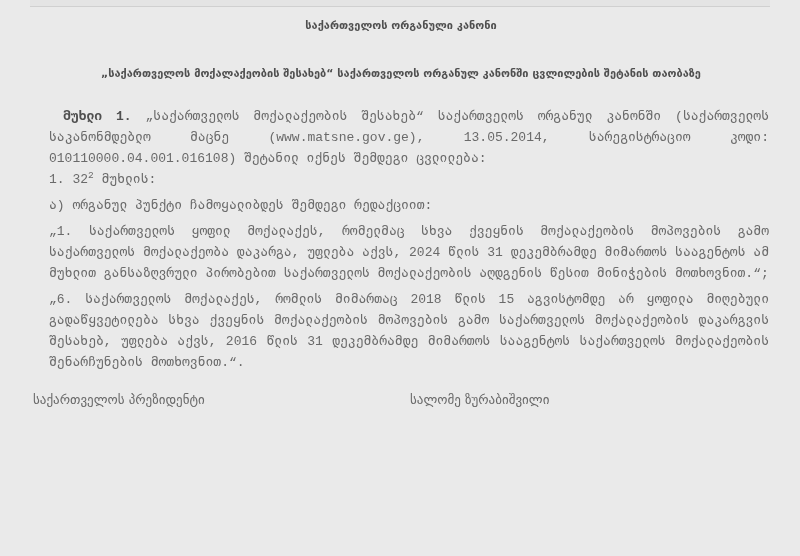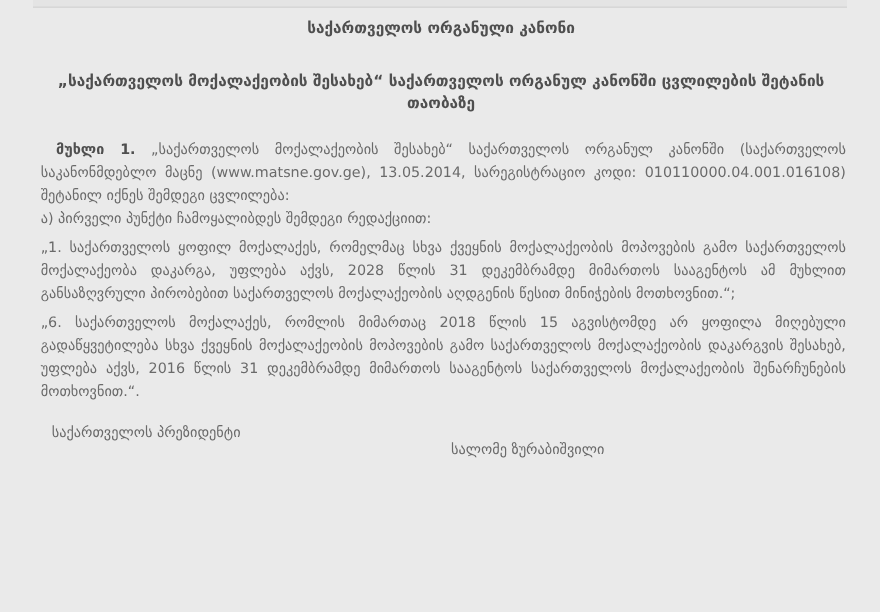--- a/index.html
+++ b/index.html
@@ -25,65 +25,67 @@
     background:var(--band-bg);
     border-bottom:1px solid var(--band-border);
   }
   .doc{
     padding:16px 31px 0 33px;
   }
   .doc-title, .doc-subtitle{
     text-align:center;
     font-weight:bold;
     color:var(--strong);
-    font-size:14px;
+    font-size:11px;
     line-height:20px;
   }
   .doc-subtitle{ margin-top:28px; }
   .body-text p{
     line-height:21px;
-    margin:0 0 5px 4px;
+    margin:0 0 5px 16px;
+    font-family:Liberation Mono, monospace;
   }
   .body-text{ margin-top:22px; }
   p.justified{ text-align:justify; }
   p.article-lead{ text-indent:14px; margin-bottom:0; }
   .article-label{ font-weight:bold; color:var(--strong); }
   sup{
     font-size:9.5px;
     line-height:0;
     vertical-align:super;
   }
   .signature-row{
     position:relative;
     margin-top:16px;
     height:21px;
     line-height:21px;
   }
-  .signature-role{ margin-left:14px; }
-  .signature-name{ position:absolute; left:377px; top:16px; }
+  .signature-role{ }
+  .signature-name{ position:absolute; left:377px; top:0; }
 </style>
 </head>
 <body>
 
 <div class="top-band"></div>
 
 <div class="doc">
 
   <div class="doc-title">საქართველოს ორგანული კანონი</div>
 
   <div class="doc-subtitle">„საქართველოს მოქალაქეობის შესახებ“ საქართველოს ორგანულ კანონში ცვლილების შეტანის თაობაზე</div>
 
   <div class="body-text">
 
     <p class="justified article-lead"><span class="article-label">მუხლი 1.</span><span> „საქართველოს მოქალაქეობის შესახებ“ საქართველოს ორგანულ კანონში (საქართველოს საკანონმდებლო მაცნე (www.matsne.gov.ge), 13.05.2014, სარეგისტრაციო კოდი: 010110000.04.001.016108) შეტანილ იქნეს შემდეგი ცვლილება:</span></p>
 
+    <p>1. 32<sup>2</sup> მუხლის:</p>
 
-    <p>ა) პირველი პუნქტი ჩამოყალიბდეს შემდეგი რედაქციით:</p>
+    <p>ა) ორგანულ პუნქტი ჩამოყალიბდეს შემდეგი რედაქციით:</p>
 
-    <p class="justified">„1. საქართველოს ყოფილ მოქალაქეს, რომელმაც სხვა ქვეყნის მოქალაქეობის მოპოვების გამო საქართველოს მოქალაქეობა დაკარგა, უფლება აქვს, 2028 წლის 31 დეკემბრამდე მიმართოს სააგენტოს ამ მუხლით განსაზღვრული პირობებით საქართველოს მოქალაქეობის აღდგენის წესით მინიჭების მოთხოვნით.“;</p>
+    <p class="justified">„1. საქართველოს ყოფილ მოქალაქეს, რომელმაც სხვა ქვეყნის მოქალაქეობის მოპოვების გამო საქართველოს მოქალაქეობა დაკარგა, უფლება აქვს, 2024 წლის 31 დეკემბრამდე მიმართოს სააგენტოს ამ მუხლით განსაზღვრული პირობებით საქართველოს მოქალაქეობის აღდგენის წესით მინიჭების მოთხოვნით.“;</p>
 
 
     <p class="justified">„6. საქართველოს მოქალაქეს, რომლის მიმართაც 2018 წლის 15 აგვისტომდე არ ყოფილა მიღებული გადაწყვეტილება სხვა ქვეყნის მოქალაქეობის მოპოვების გამო საქართველოს მოქალაქეობის დაკარგვის შესახებ, უფლება აქვს, 2016 წლის 31 დეკემბრამდე მიმართოს სააგენტოს საქართველოს მოქალაქეობის შენარჩუნების მოთხოვნით.“.</p>
 
 
 
 
   </div>
 
   <div class="signature-row">

